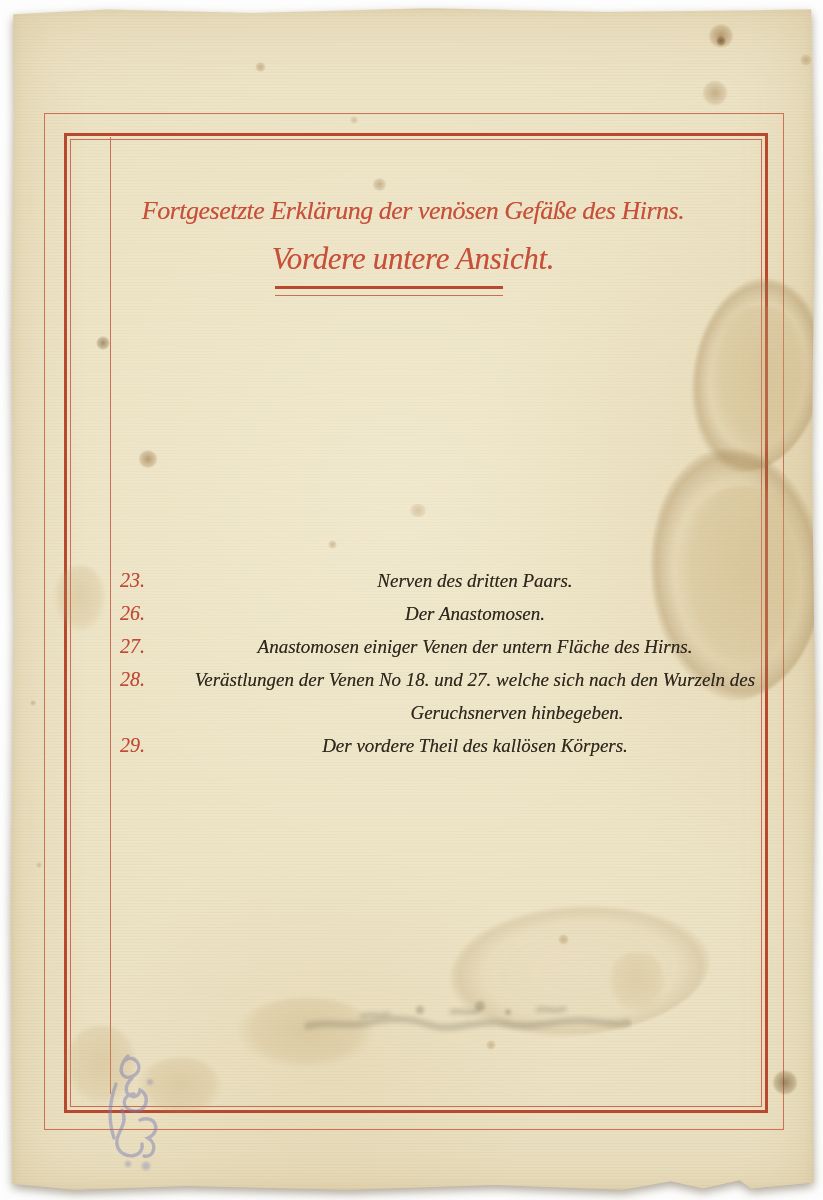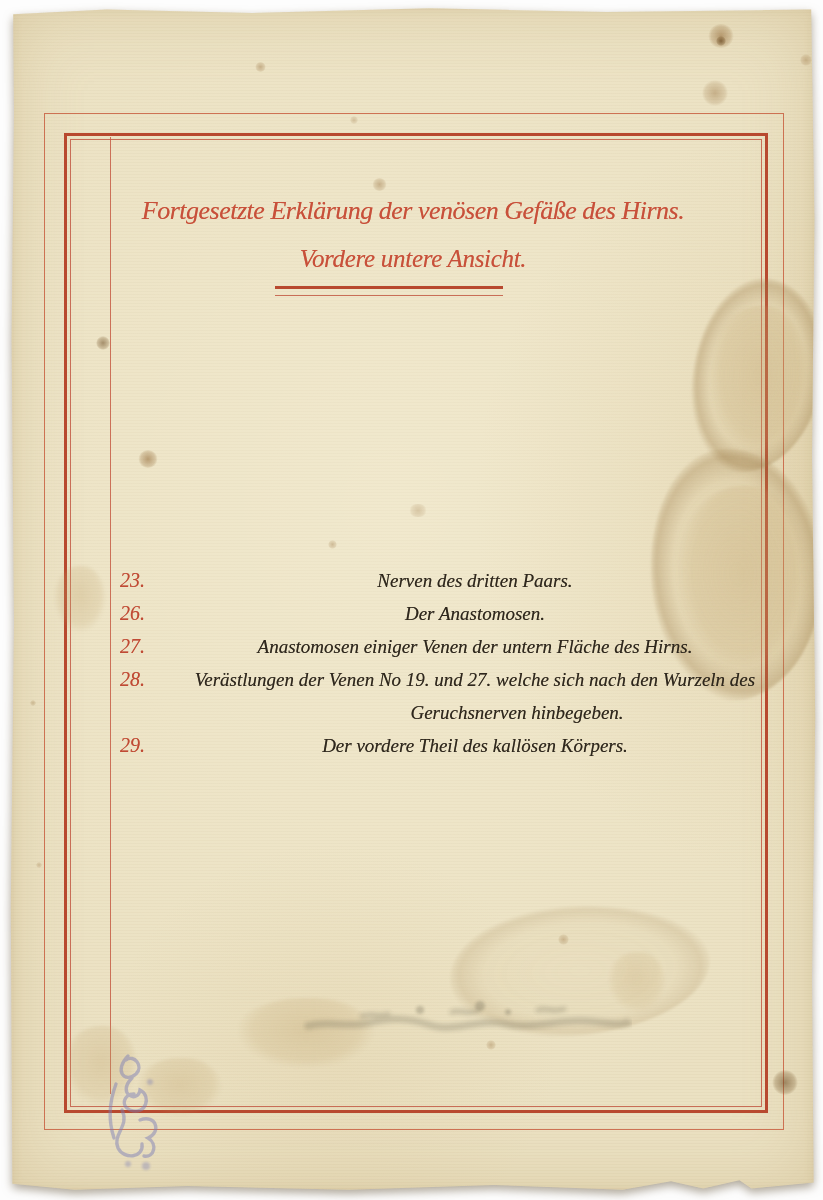--- a/index.html
+++ b/index.html
@@ -44,21 +44,21 @@
     position:absolute;left:100px;top:131px;width:1px;height:957px;
     background:rgba(198,92,68,.85);
   }
   
   .title-block{
     position:absolute;left:54px;top:180px;width:698px;text-align:center;
     color:#c8503a;font-style:italic;
   }
   .title-line1{font-size:26px;letter-spacing:-0.5px;line-height:50px;
     text-shadow:0 0 .5px rgba(200,80,58,.6);}
-  .title-line2{font-size:25px;letter-spacing:-0.3px;line-height:46px;
+  .title-line2{font-size:31px;letter-spacing:-0.3px;line-height:46px;
     text-shadow:0 0 .5px rgba(200,80,58,.6);}
   .title-underline{
     width:228px;height:6px;margin:4px auto 0;transform:translateX(-24px);
     border-top:3px solid #b8492f;border-bottom:1px solid rgba(196,96,74,.9);
   }
   
   .list{
     position:absolute;left:62px;top:558px;width:680px;
     color:#2e271d;font-style:italic;font-size:19px;line-height:33px;
     text-shadow:0 0 .4px rgba(48,38,24,.55);
@@ -199,21 +199,21 @@
       <div class="row">
         <div class="num">27.</div>
         <div class="lines">
             <div>Anastomosen einiger Venen der untern Fläche des Hirns.</div>
           </div>
       </div>
 
       <div class="row">
         <div class="num">28.</div>
         <div class="lines">
-          <div>Verästlungen der Venen No 19. und 27. welche sich nach den Wurzeln des</div>
+          <div>Verästlungen der Venen No 18. und 27. welche sich nach den Wurzeln des</div>
           <div class="indent-a">Geruchsnerven hinbegeben.</div>
         </div>
       </div>
 
       <div class="row">
         <div class="num">29.</div>
         <div class="lines">
             <div>Der vordere Theil des kallösen Körpers.</div>
           </div>
       </div>

